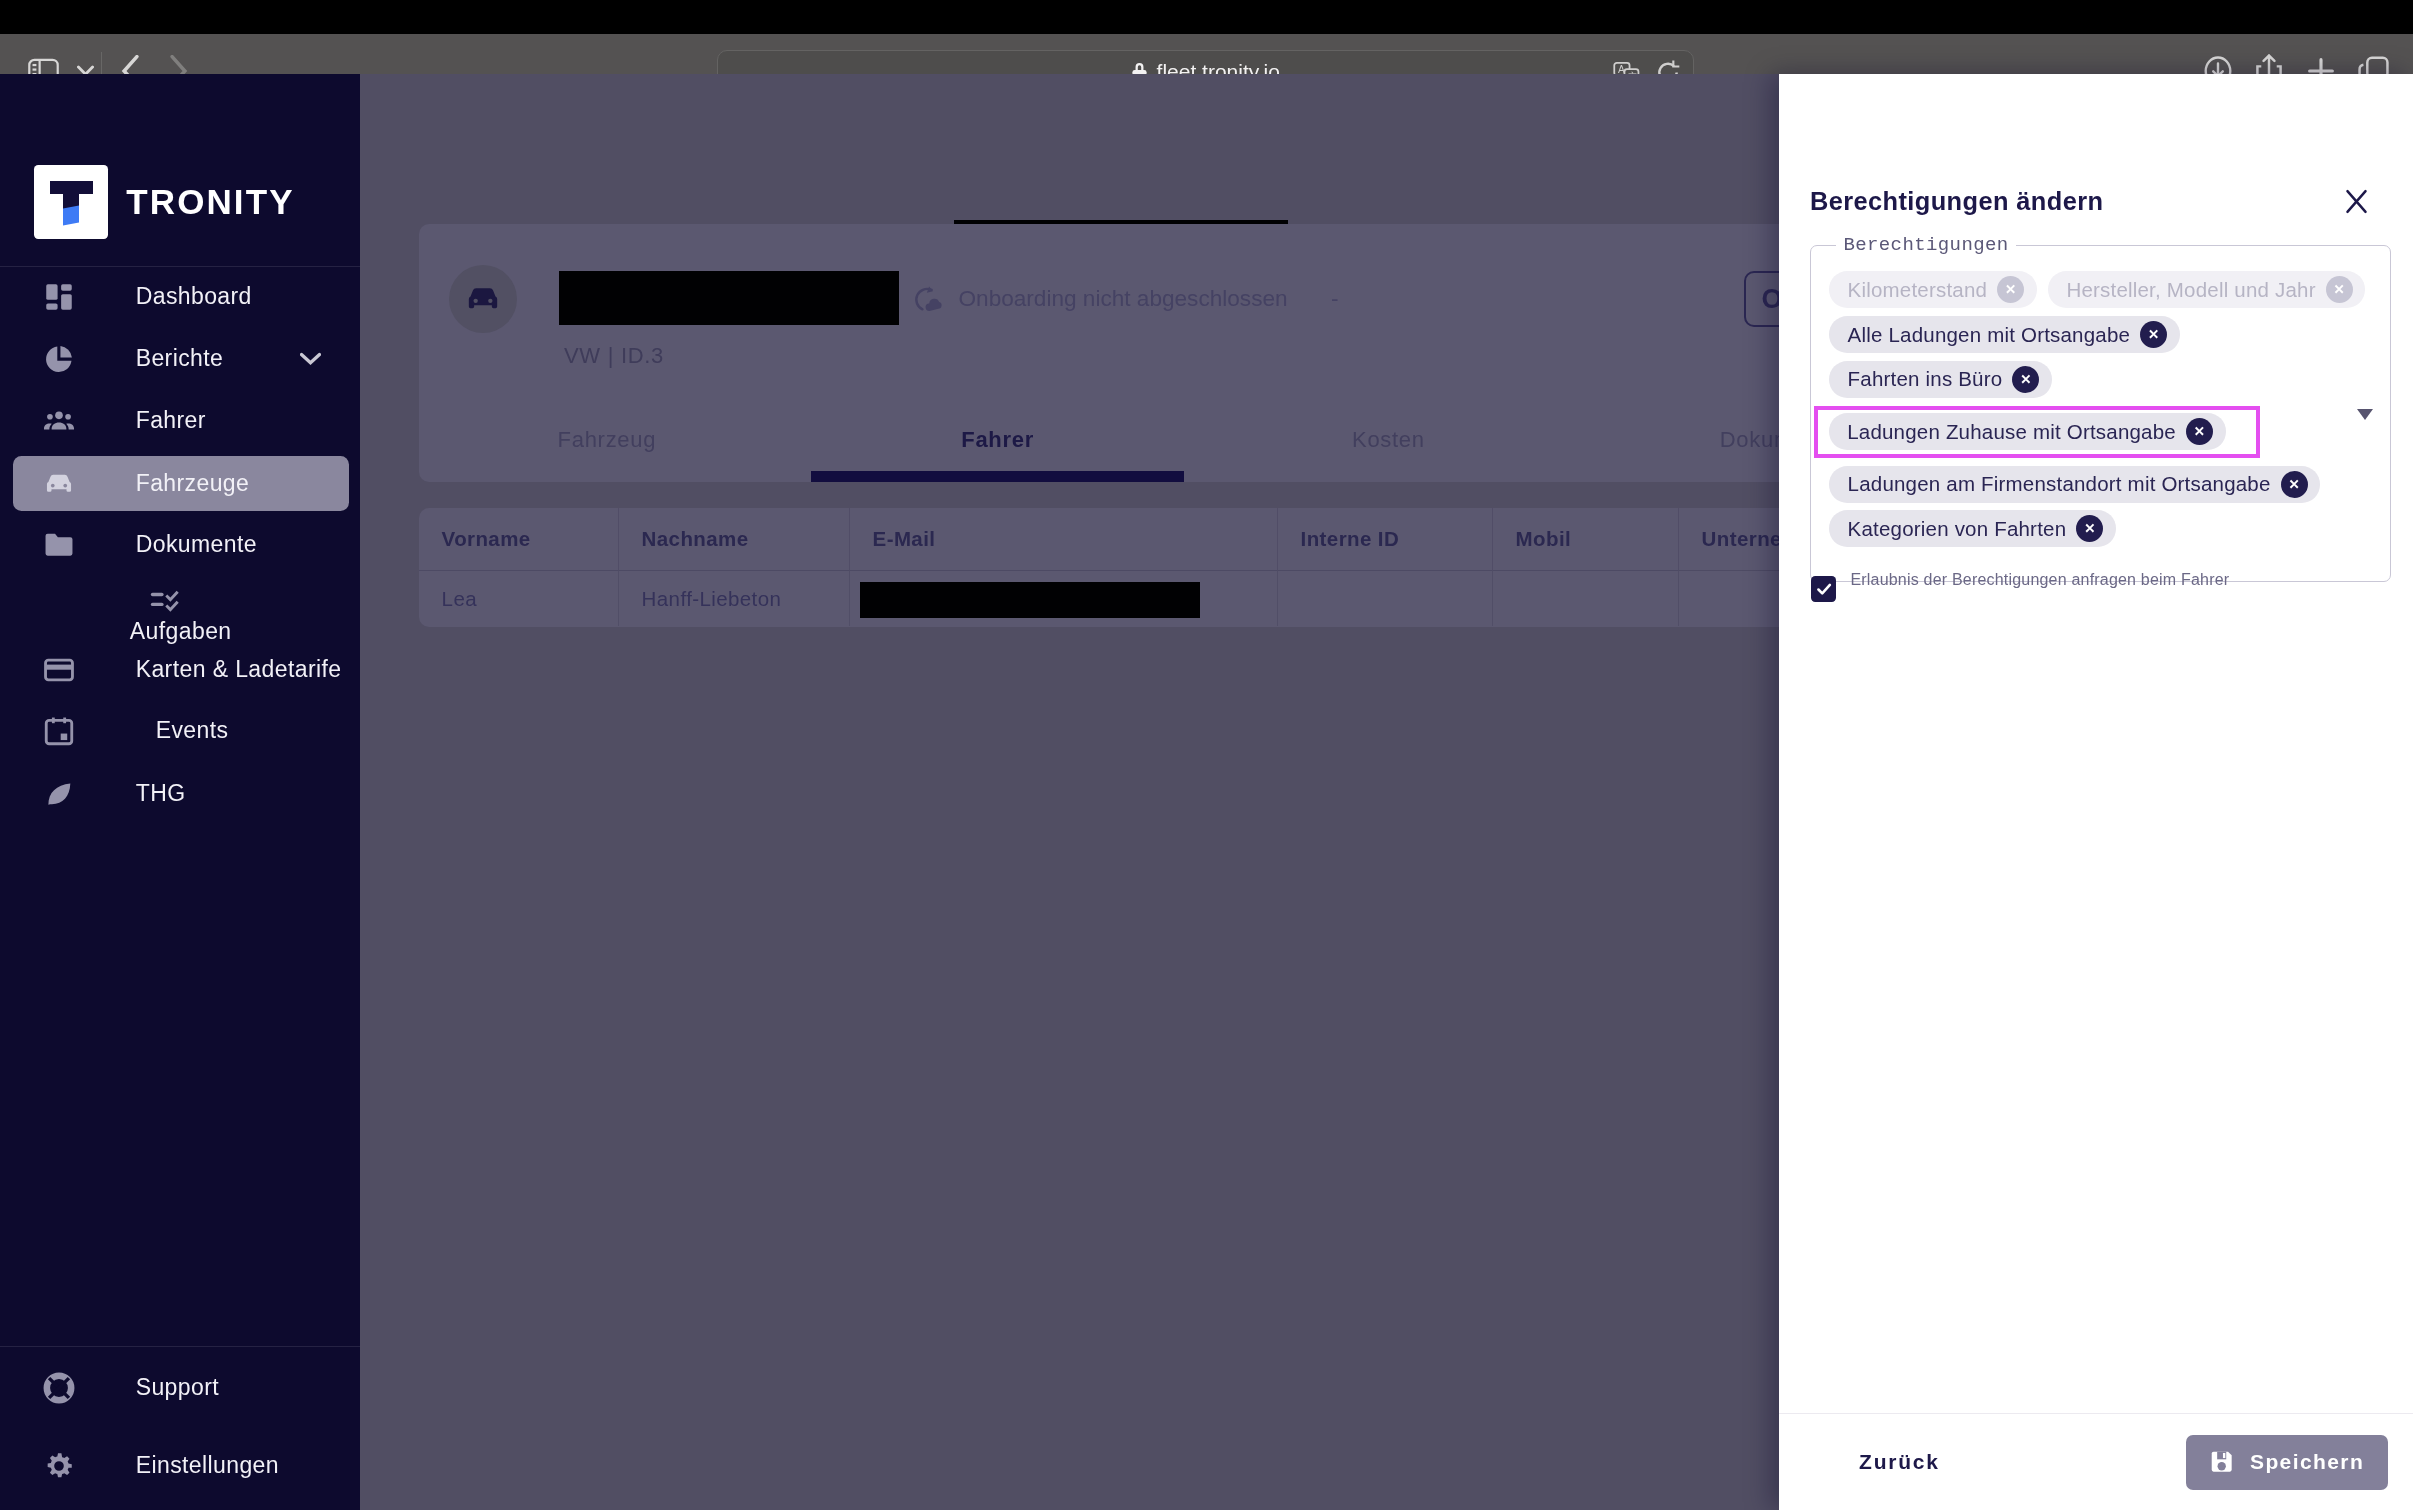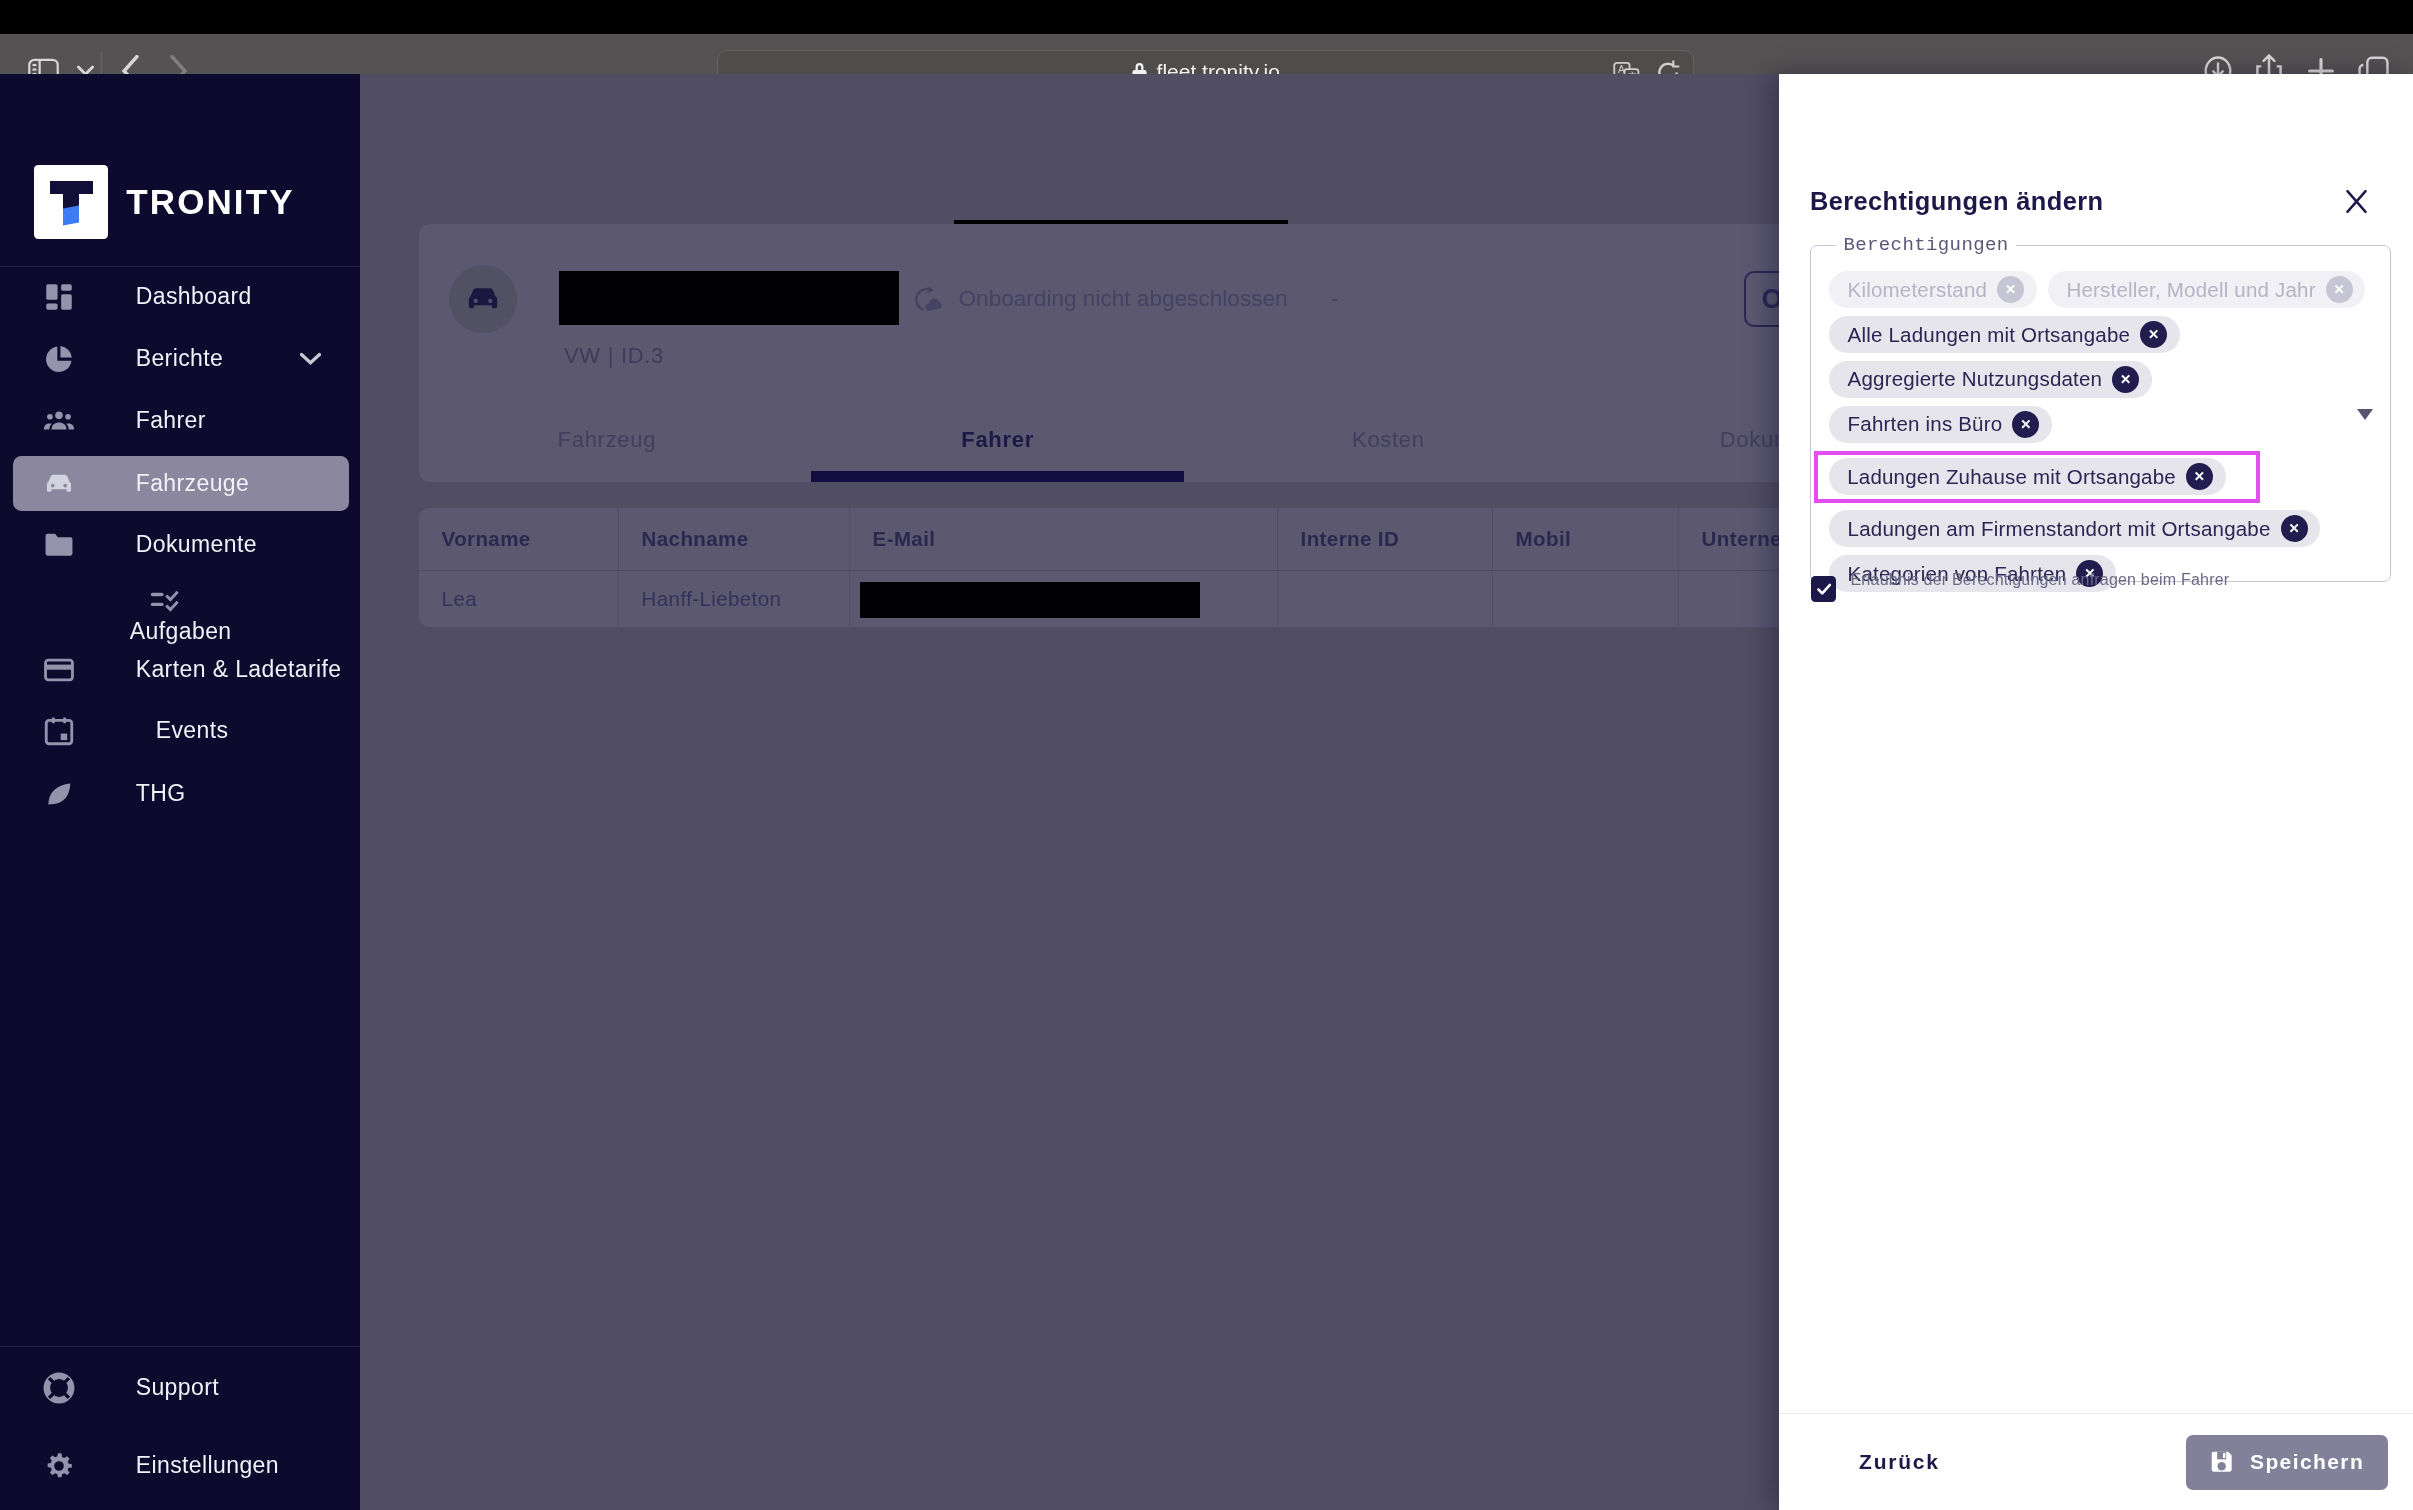--- a/index.html
+++ b/index.html
@@ -408,26 +408,20 @@
         </span>
       </div>
 
       <div class="chip-row">
         <span class="chip">
           <span class="chip-label">Alle Ladungen mit Ortsangabe</span>
           <span class="chip-x"></span>
         </span>
       </div>
 
-      <div class="chip-row">
-        <span class="chip">
-          <span class="chip-label">Aggregierte Nutzungsdaten</span>
-          <span class="chip-x"></span>
-        </span>
-      </div>
 
       <div class="chip-row">
         <span class="chip">
           <span class="chip-label">Fahrten ins Büro</span>
           <span class="chip-x"></span>
         </span>
       </div>
 
       <div class="chip-row">
         <span class="hl-wrap">

